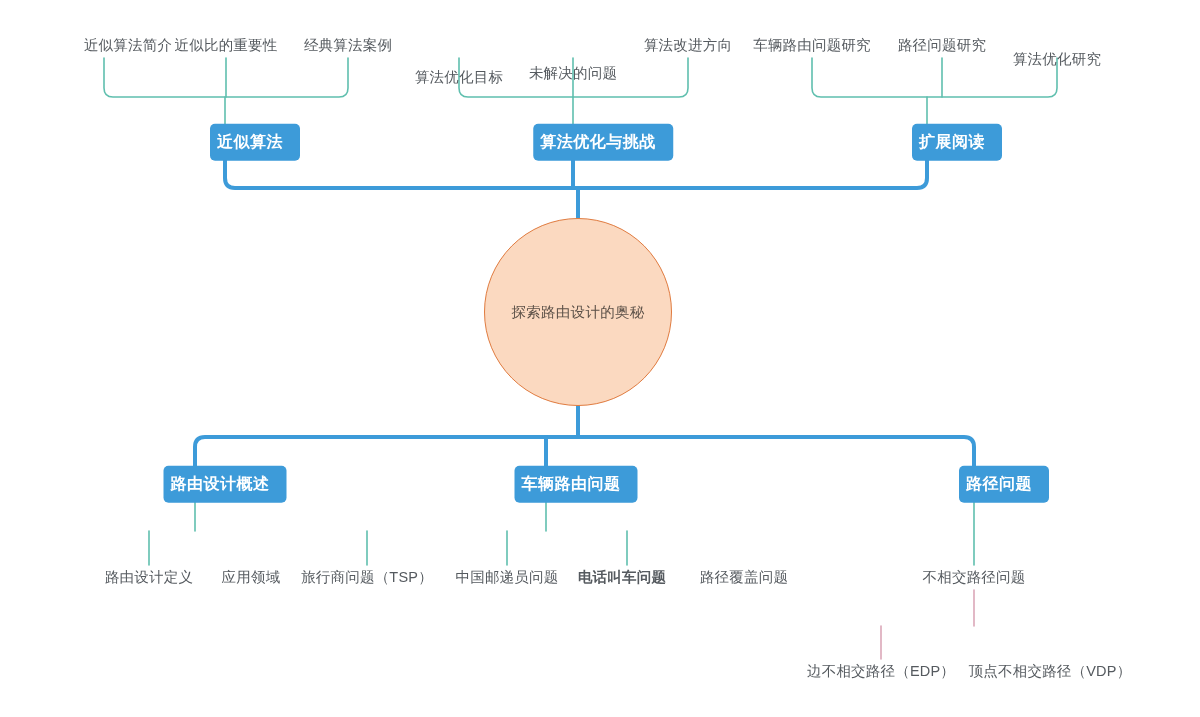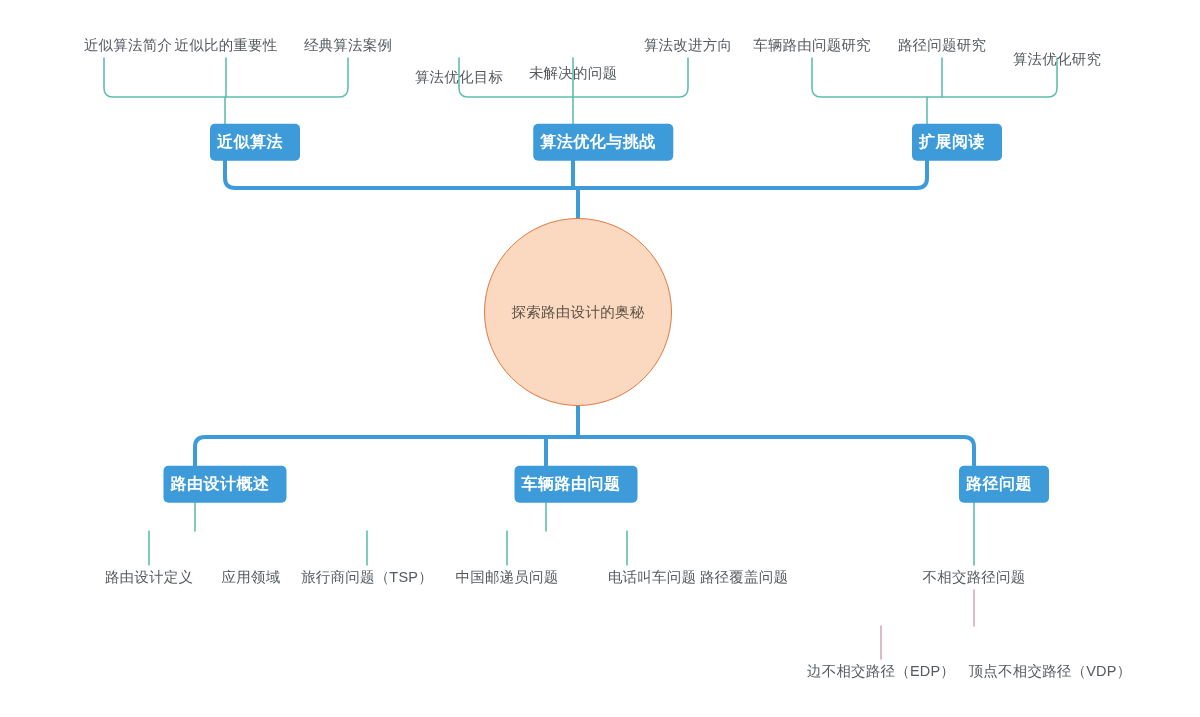--- a/index.html
+++ b/index.html
@@ -113,21 +113,21 @@
       <div class="box-node" style="left: 927px; top: 142px;">扩展阅读</div>
       <div class="leaf-label" style="left: 812px; top: 45px;">车辆路由问题研究</div>
       <div class="leaf-label" style="left: 942px; top: 45px;">路径问题研究</div>
       <div class="leaf-label" style="left: 1057px; top: 59px;">算法优化研究</div>
       <div class="box-node" style="left: 195px; top: 484px;">路由设计概述</div>
       <div class="leaf-label" style="left: 149px; top: 577px; text-align: center;">路由设计定义</div>
       <div class="leaf-label" style="left: 251px; top: 577px;">应用领域</div>
       <div class="box-node" style="left: 546px; top: 484px;">车辆路由问题</div>
       <div class="leaf-label" style="left: 367px; top: 577px;">旅行商问题（TSP）</div>
       <div class="leaf-label" style="left: 507px; top: 577px;">中国邮递员问题</div>
-      <div class="leaf-label" style="left: 652px; top: 577px;">电话叫车问题</div>
+      <div class="leaf-label" style="left: 622px; top: 577px; font-weight: bold;">电话叫车问题</div>
       <div class="leaf-label" style="left: 744px; top: 577px;">路径覆盖问题</div>
       <div class="box-node" style="left: 974px; top: 484px;">路径问题</div>
       <div class="leaf-label" style="left: 974px; top: 577px;">不相交路径问题</div>
       <div class="leaf-label" style="left: 881px; top: 671px;">边不相交路径（EDP）</div>
       <div class="leaf-label" style="left: 1050px; top: 671px;">顶点不相交路径（VDP）</div>
       <div class="root-node" style="left: 578px; top: 312px;">
         <span>探索路由设计的奥秘</span>
       </div>
     </div>
 </div>

